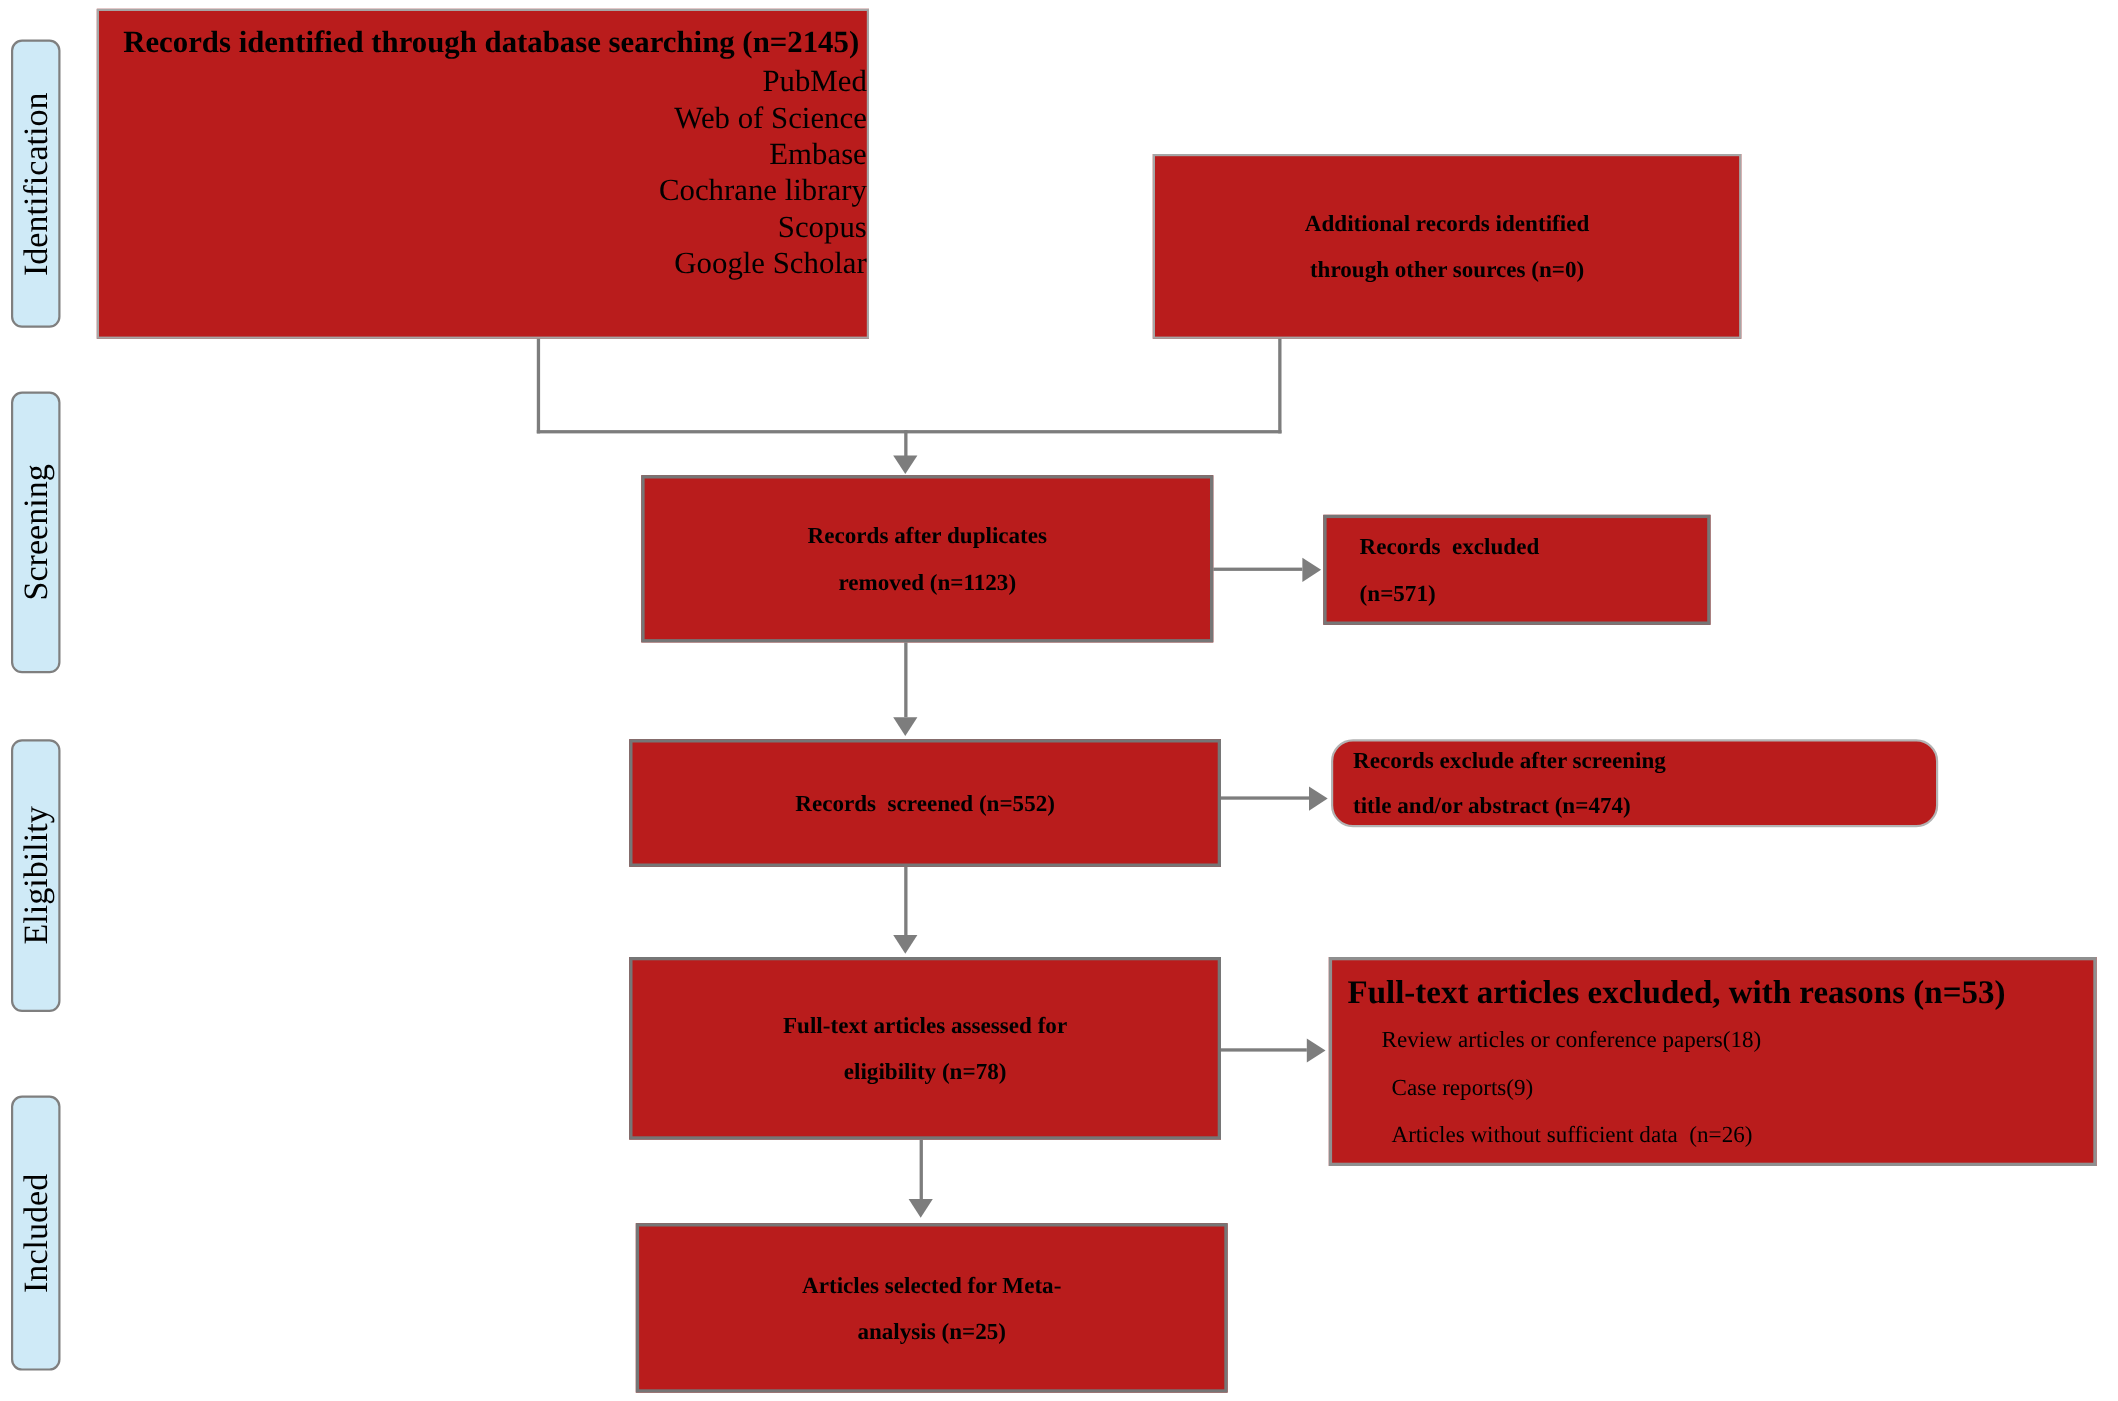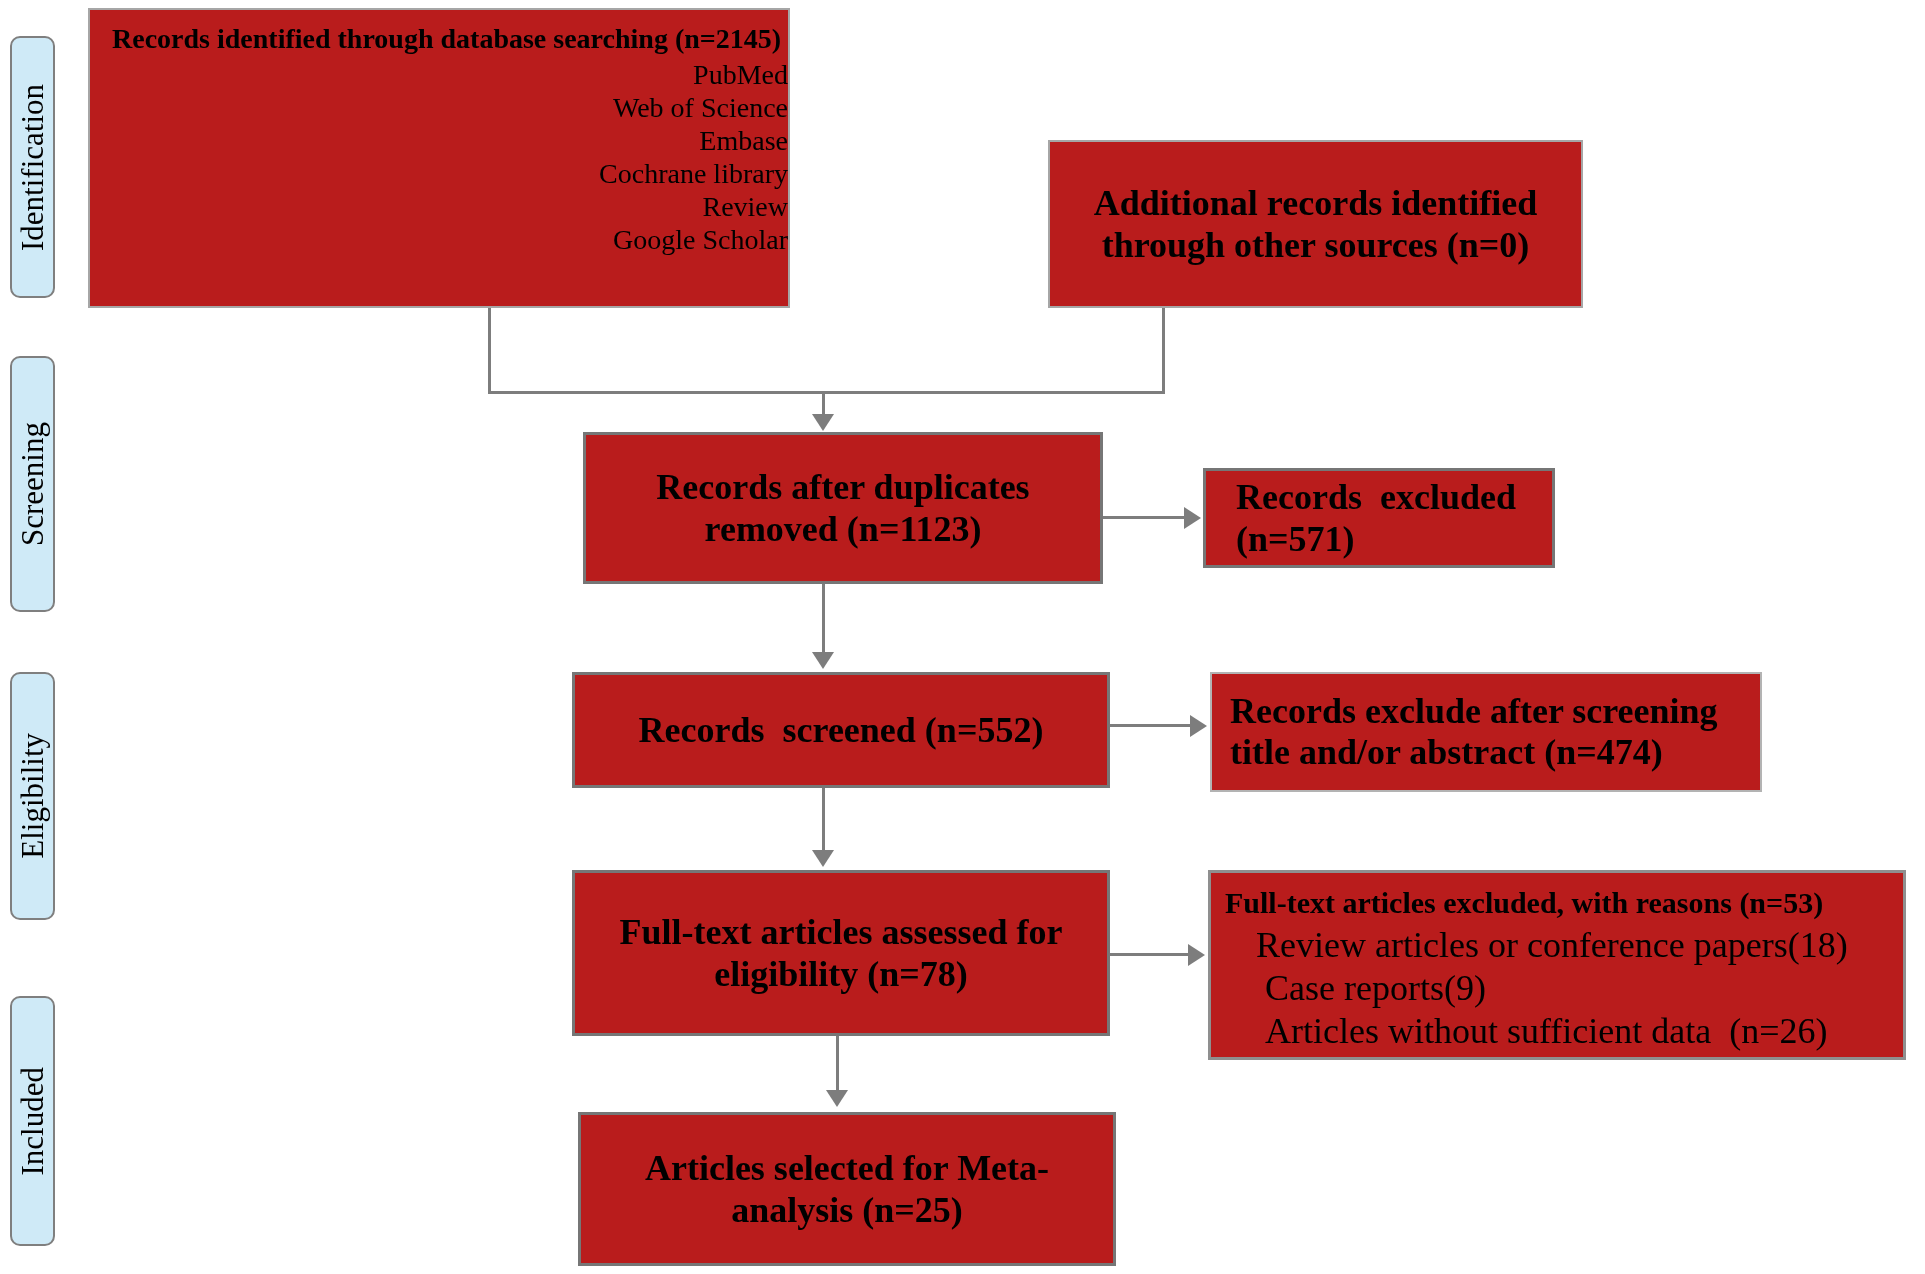--- a/index.html
+++ b/index.html
@@ -28,21 +28,21 @@
   }
   
   .fbox{
     position:absolute;
     background:#b91c1c;
     box-sizing:border-box;
     display:flex;flex-direction:column;
     justify-content:center;
   }
   .fbox.center{align-items:center;text-align:center;}
-  .fbox .line{font-weight:bold;font-size:36px;line-height:42px;white-space:pre;}
+  .fbox .line{font-weight:bold;font-size:21px;line-height:42px;white-space:pre;}
   .fbox .plain{font-weight:normal;}
   .b-dark{border:3px solid #767676;}
   .b-mid{border:3px solid #8f8f8f;}
   .b-light{border:2px solid #a6a6a6;}
   .b-lighter{border:2px solid #b3b3b3;}
   
   .titleline{font-weight:bold;font-size:28px;line-height:38px;white-space:pre;}
   .srcline{font-weight:normal;font-size:28px;line-height:33px;white-space:pre;text-align:right;}
   
   .vline,.hline{position:absolute;background:#7d7d7d;}
@@ -78,21 +78,21 @@
   <div class="stage" style="top:996px;height:250px;">
     <span>Included</span>
   </div>
 
   <div class="fbox b-light" style="left:88px;top:8px;width:702px;height:300px;justify-content:flex-start;padding:10px 0 0 22px;">
     <div class="titleline">Records identified through database searching (n=2145)</div>
     <div class="srcline" style="margin-left:118px;">PubMed</div>
     <div class="srcline" style="margin-left:118px;">Web of Science</div>
     <div class="srcline" style="margin-left:118px;">Embase</div>
     <div class="srcline" style="margin-left:118px;">Cochrane library</div>
-    <div class="srcline" style="margin-left:128px;">Review</div>
+    <div class="srcline" style="margin-left:128px;">Scopus</div>
     <div class="srcline" style="margin-left:132px;">Google Scholar</div>
   </div>
 
   <div class="fbox b-light center" style="left:1048px;top:140px;width:535px;height:168px;">
     <div class="line">Additional records identified</div>
     <div class="line">through other sources (n=0)</div>
   </div>
 
   <div class="fbox b-dark center" style="left:583px;top:432px;width:520px;height:152px;">
     <div class="line">Records after duplicates</div>
@@ -101,21 +101,21 @@
 
   <div class="fbox b-dark" style="left:1203px;top:468px;width:352px;height:100px;padding-left:30px;">
     <div class="line">Records  excluded</div>
     <div class="line">(n=571)</div>
   </div>
 
   <div class="fbox b-dark center" style="left:572px;top:672px;width:538px;height:116px;">
     <div class="line">Records  screened (n=552)</div>
   </div>
 
-  <div class="fbox b-lighter" style="left:1210px;top:672px;width:552px;height:120px;padding-left:18px;">
+  <div class="fbox b-lighter" style="left:1210px;top:672px;width:552px;height:80px;padding-left:18px;border-radius:20px;">
     <div class="line" style="line-height:41px;">Records exclude after screening</div>
     <div class="line" style="line-height:41px;">title and/or abstract (n=474)</div>
   </div>
 
   <div class="fbox b-dark center" style="left:572px;top:870px;width:538px;height:166px;">
     <div class="line">Full-text articles assessed for</div>
     <div class="line">eligibility (n=78)</div>
   </div>
 
   <div class="fbox b-mid" style="left:1208px;top:870px;width:698px;height:190px;justify-content:flex-start;padding:8px 0 0 14px;">

